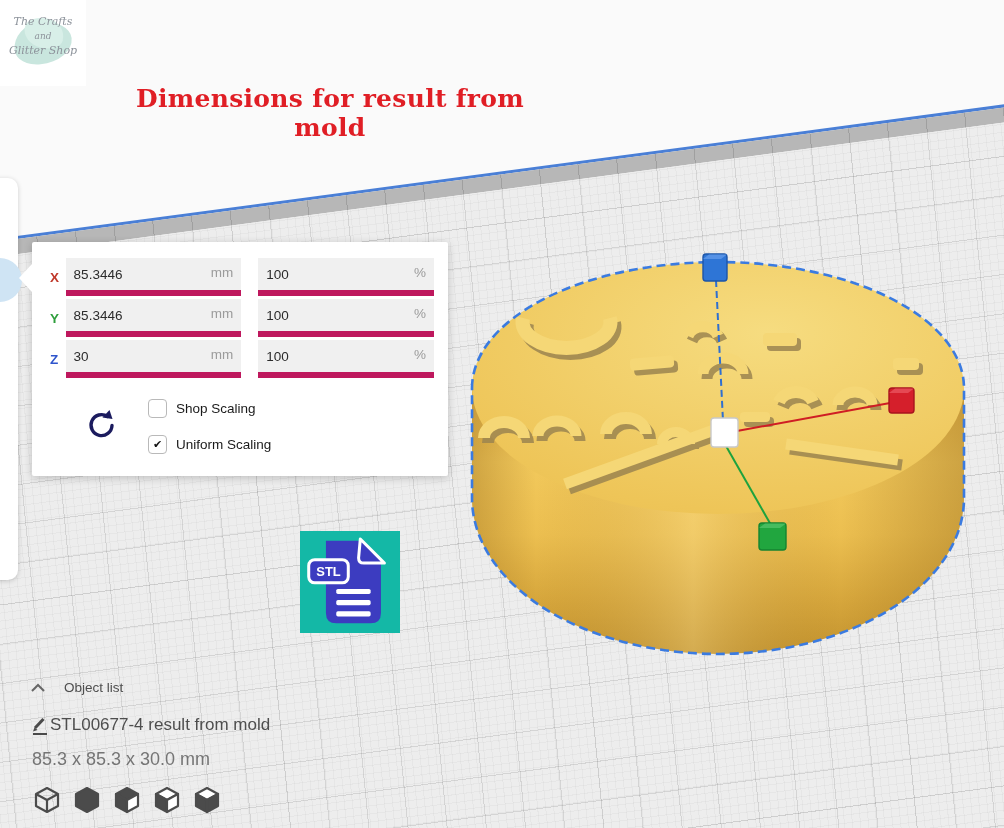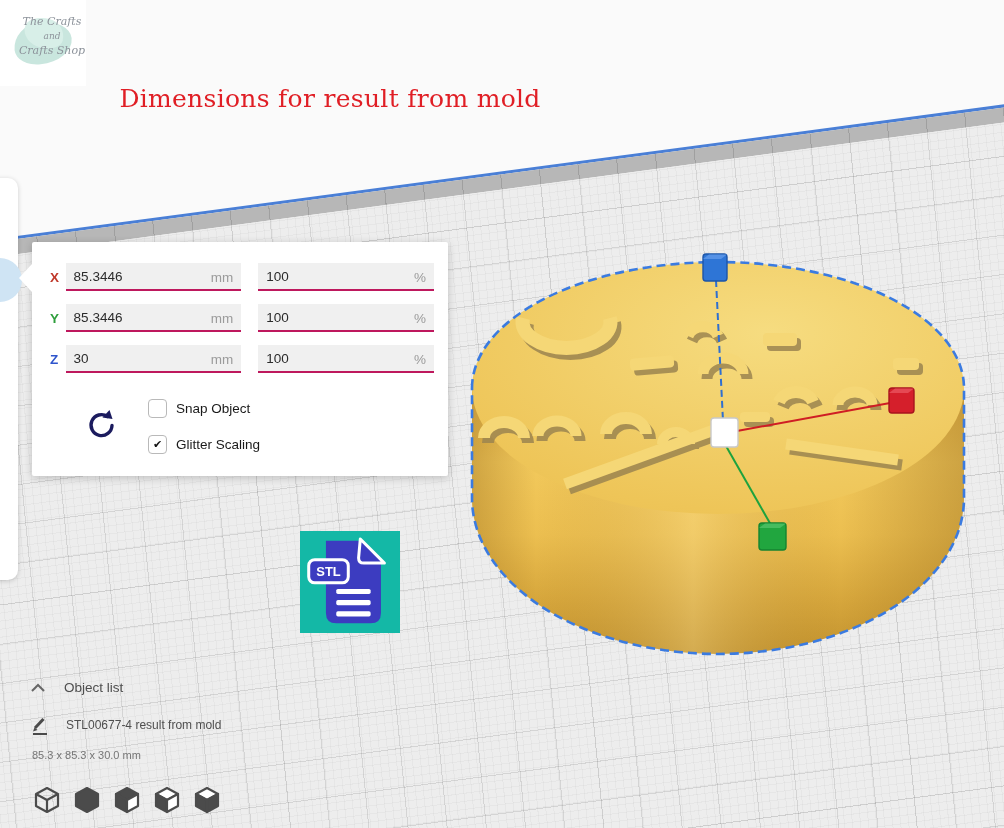--- a/index.html
+++ b/index.html
@@ -19,46 +19,46 @@
       repeating-linear-gradient(0deg,  rgba(0,0,0,0.105) 0 1px, transparent 1px 39px),
       repeating-linear-gradient(90deg, rgba(0,0,0,0.03) 0 1px, transparent 1px 8px),
       repeating-linear-gradient(0deg,  rgba(0,0,0,0.03) 0 1px, transparent 1px 8px); }
 
   
   .logo { position:absolute; left:0; top:0; width:86px; height:86px; background:#ffffff; z-index:5; }
   .logo-blob { position:absolute; left:14px; top:22px; width:58px; height:42px; background:#c9e6de;
                border-radius:48% 52% 58% 42% / 60% 45% 55% 40%; transform:rotate(-6deg); }
   .logo-blob2 { position:absolute; left:24px; top:18px; width:40px; height:30px; background:#d8efe8;
                 border-radius:55% 45% 50% 50% / 45% 60% 40% 55%; transform:rotate(14deg); }
-  .logo-text { position:absolute; left:9px; top:14px; width:86px; text-align:center;
+  .logo-text { position:absolute; left:0; top:14px; width:86px; text-align:center;
                font-family:"DejaVu Serif", serif; font-style:italic; color:#8d939b; line-height:1.45; }
   .logo-text .l1,.logo-text .l3 { font-size:11px; }
   .logo-text .l2 { font-size:9px;text-align:center; }
 
   
   .main-title { position:absolute; left:116px; top:84px; width:428px; text-align:center; z-index:4;
-                font-family:"DejaVu Serif", serif; font-weight:normal; font-size:25px; letter-spacing:0.3px;
+                font-family:"DejaVu Serif", serif; font-weight:bold; font-size:25px; letter-spacing:0.3px;
                 color:#e01e25; }
 
   
   .toolbar-sliver { position:absolute; left:-42px; top:178px; width:60px; height:402px; background:#ffffff;
                     border-radius:10px; box-shadow:0 1px 5px rgba(0,0,0,0.18); z-index:3; }
   .tool-highlight { position:absolute; left:-22px; top:258px; width:44px; height:44px; border-radius:50%;
                     background:#cfe4f4; z-index:3; }
 
   
   .scale-panel { position:absolute; left:32px; top:242px; width:416px; height:234px; background:#ffffff;
                  box-shadow:0 2px 9px rgba(0,0,0,0.2); border-radius:2px; z-index:6; }
   .scale-panel::before { content:""; position:absolute; left:-13px; top:22px; width:0; height:0;
                  border-top:14px solid transparent; border-bottom:14px solid transparent;
                  border-right:13px solid #ffffff; }
   .axis-row { position:absolute; left:18px; width:384px; height:30px; display:flex; align-items:center; }
   .axis-row.r0 { top:20px; } .axis-row.r1 { top:61px; } .axis-row.r2 { top:102px; }
   .axis-label { width:16px; font-size:13.5px; font-weight:bold; }
-  .field { position:relative; width:180px; height:28px; background:#f0f0f0; border-bottom:2px solid #be185d; }
+  .field { position:relative; width:180px; height:38px; background:#f0f0f0; border-bottom:6px solid #be185d; }
   .field + .field { margin-left:17px; }
   .field input { position:absolute; inset:0; width:100%; height:100%; background:transparent; border:none;
                  outline:none; font-family:"Liberation Sans", sans-serif; font-size:13.5px; color:#2b2b2b;
                  padding:0 34px 0 8px; }
   .unit { position:absolute; right:8px; top:7px; font-size:13.5px; color:#9b9b9b; }
   .reset-btn { position:absolute; left:52px; top:166px; width:32px; height:32px; border:none;
                background:transparent; cursor:pointer; padding:0; }
   .chk-row { position:absolute; left:116px; height:20px; display:flex; align-items:center; }
   .chk-row.c0 { top:156px; } .chk-row.c1 { top:192px; }
   .checkbox { width:19px; height:19px; border:1.5px solid #b9b9b9; border-radius:4px; background:#fff;
@@ -71,22 +71,22 @@
               z-index:4; display:flex; align-items:center; justify-content:center; }
 
   
   .model-svg { position:absolute; left:440px; top:230px; width:570px; height:440px; z-index:2; }
 
   
   .objlist { position:absolute; left:30px; top:678px; z-index:4; color:#4e4e4e; }
   .ol-row { position:absolute; left:0; display:flex; align-items:center; white-space:nowrap; }
   .ol-header { top:2px; } .ol-item { top:37px; } .ol-dims { top:71px; color:#757575; }
   .ol-header .txt { margin-left:18px; font-size:13.5px; }
-  .ol-item .txt { margin-left:16px; font-size:12px; }
-  .ol-dims .txt { margin-left:2px; font-size:11px; }
+  .ol-item .txt { font-size:17px; }
+  .ol-dims .txt { margin-left:2px; font-size:18px; }
   .view-row { position:absolute; left:2px; top:106px; display:flex; gap:10px; }
   .view-btn { width:30px; height:30px; background:transparent; border:none; padding:0; cursor:pointer; }
 </style>
 </head>
 <body>
 
 <div class="screen">
 
   <div class="plate">
     <div class="plate-blue-edge"></div>
@@ -183,21 +183,21 @@
       <rect x="711" y="418" width="27" height="29" rx="3" fill="#ffffff" stroke="#c9c9c9" stroke-width="1.4"></rect>
     </g>
   </svg>
 
   <div class="logo">
     <div class="logo-blob"></div>
     <div class="logo-blob2"></div>
     <div class="logo-text">
       <div class="l1">The Crafts</div>
       <div class="l2">and</div>
-      <div class="l3">Crafts Shop</div>
+      <div class="l3">Glitter Shop</div>
     </div>
   </div>
 
   <div class="main-title">Dimensions for result from mold</div>
 
   <div class="toolbar-sliver"></div>
   <div class="tool-highlight"></div>
 
   <div class="scale-panel">
 
@@ -239,25 +239,25 @@
 
     <button class="reset-btn">
       <svg width="32" height="32" viewBox="0 0 32 32">
         <path d="M23.5 8.5 A10.5 10.5 0 1 0 28 17.5" fill="none" stroke="#1b1b5e" stroke-width="3.4" stroke-linecap="round"></path>
         <polygon points="25.5,2 28.5,11 18.5,9.5" fill="#1b1b5e"></polygon>
       </svg>
     </button>
 
     <div class="chk-row c0">
       <span class="checkbox"></span>
-      <span class="chk-label">Snap Object</span>
+      <span class="chk-label">Shop Scaling</span>
     </div>
     <div class="chk-row c1">
       <span class="checkbox checked"></span>
-      <span class="chk-label">Glitter Scaling</span>
+      <span class="chk-label">Uniform Scaling</span>
     </div>
   </div>
 
   <div class="stl-card">
     <svg width="86" height="90" viewBox="0 0 100 104">
       <path d="M22,4 H60 L86,30 V88 Q86,100 74,100 H34 Q22,100 22,88 Z" fill="#3c3cc0"></path>
       <path d="M62,2 L90,30 L66,30 Q60,30 60,24 Z" fill="#3c3cc0" stroke="#ffffff" stroke-width="3.5" stroke-linejoin="round"></path>
       <rect x="2" y="26" width="46" height="27" rx="7" fill="#3c3cc0" stroke="#ffffff" stroke-width="3.5"></rect>
       <text x="25" y="45" text-anchor="middle" font-family="Liberation Sans, sans-serif" font-size="15" font-weight="bold" fill="#ffffff">STL</text>
       <rect x="34" y="60" width="40" height="6" rx="2" fill="#ffffff"></rect>

